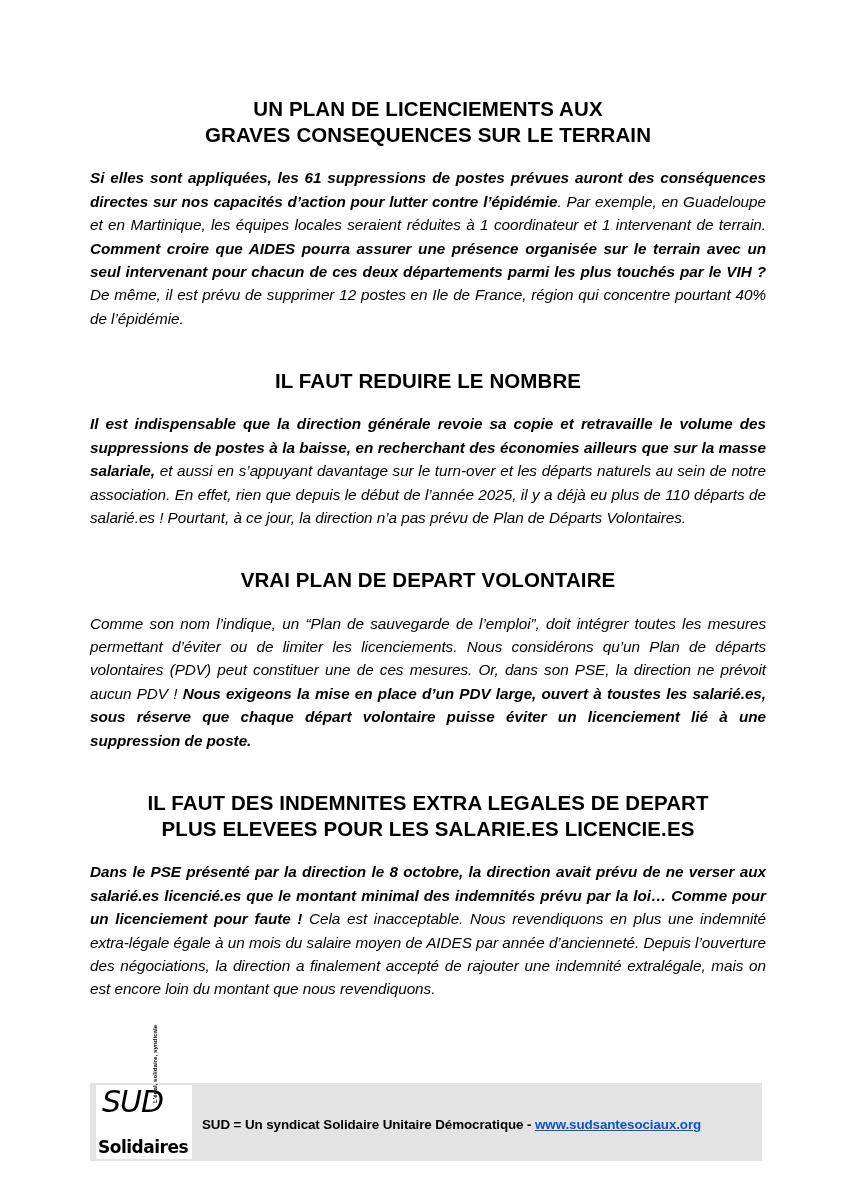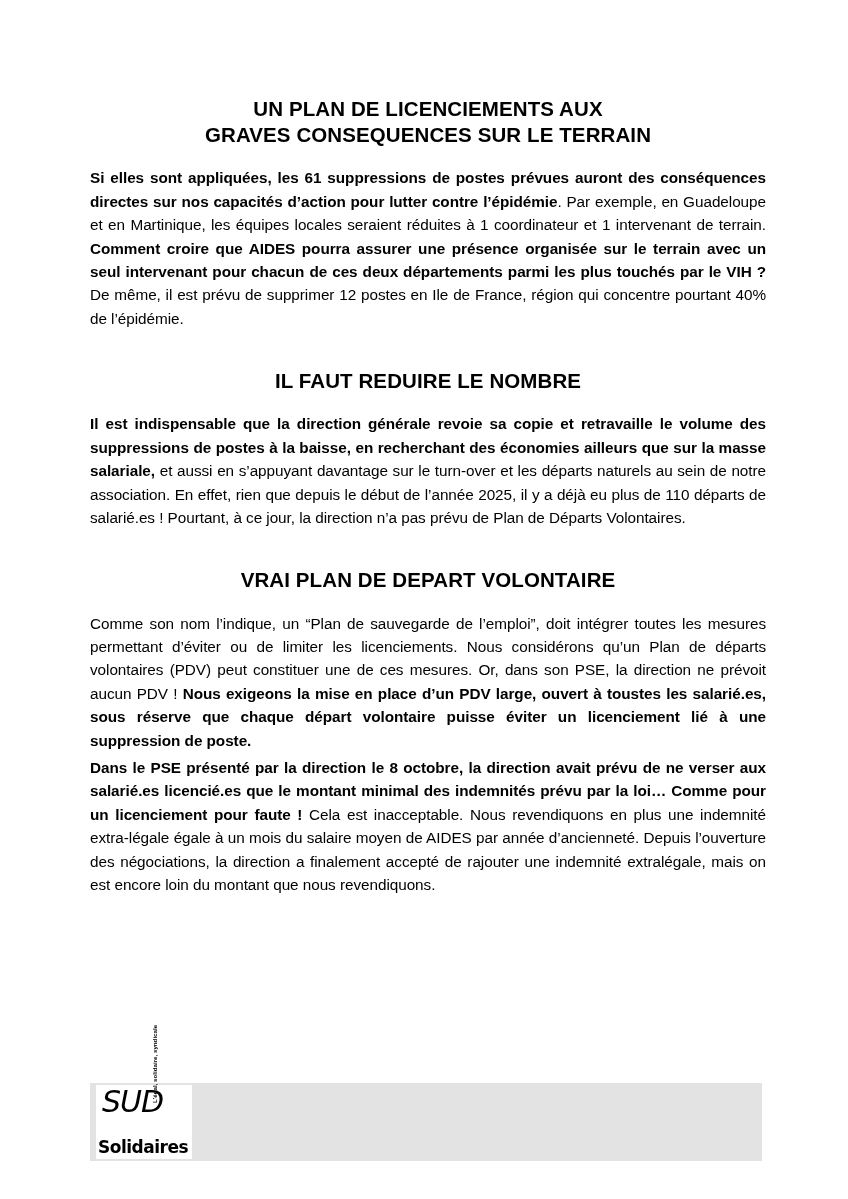--- a/index.html
+++ b/index.html
@@ -37,20 +37,21 @@
   .heading-block.spaced {
     margin-top: 38px;
   }
   p.body-text {
     font-size: 15.3px;
     line-height: 1.53;
     text-align: justify;
     margin: 0 0 0 0;
     padding: 0;
     letter-spacing: -0.05px;
+    font-style: italic;
   }
   p.body-text b {
     font-weight: bold;
   }
   .para-block {
     margin-bottom: 4px;
   }
   
   .footer {
     position: absolute;
@@ -147,27 +148,32 @@
     <p class="body-text"><b>Il est indispensable que la direction générale revoie sa copie et retravaille le volume des suppressions de postes à la baisse, en recherchant des économies ailleurs que sur la masse salariale,</b> et aussi en s’appuyant davantage sur le turn-over et les départs naturels au sein de notre association. En effet, rien que depuis le début de l’année 2025, il y a déjà eu plus de 110 départs de salarié.es ! Pourtant, à ce jour, la direction n’a pas prévu de Plan de Départs Volontaires.</p>
   </div>
 
   <div class="heading-block spaced">
     <h2 class="section-heading">VRAI PLAN DE DEPART VOLONTAIRE</h2>
   </div>
   <div class="para-block">
     <p class="body-text">Comme son nom l’indique, un “Plan de sauvegarde de l’emploi”, doit intégrer toutes les mesures permettant d’éviter ou de limiter les licenciements. Nous considérons qu’un Plan de départs volontaires (PDV) peut constituer une de ces mesures. Or, dans son PSE, la direction ne prévoit aucun PDV ! <b>Nous exigeons la mise en place d’un PDV large, ouvert à toustes les salarié.es, sous réserve que chaque départ volontaire puisse éviter un licenciement lié à une suppression de poste.</b></p>
   </div>
 
+  <div class="heading-block spaced">
+    <h2 class="section-heading">IL FAUT DES INDEMNITES EXTRA LEGALES DE DEPART</h2>
+    <h2 class="section-heading">PLUS ELEVEES POUR LES SALARIE.ES LICENCIE.ES</h2>
+  </div>
   <div class="para-block">
     <p class="body-text"><b>Dans le PSE présenté par la direction le 8 octobre, la direction avait prévu de ne verser aux salarié.es licencié.es que le montant minimal des indemnités prévu par la loi… Comme pour un licenciement pour faute !</b> Cela est inacceptable. Nous revendiquons en plus une indemnité extra-légale égale à un mois du salaire moyen de AIDES par année d’ancienneté. Depuis l’ouverture des négociations, la direction a finalement accepté de rajouter une indemnité extralégale, mais on est encore loin du montant que nous revendiquons.</p>
   </div>
 
   <div class="footer">
     <div class="footer-logo">
       <div class="logo-sud">SUD</div>
       <div class="logo-vert">L'égal, solidaire, syndicale</div>
       <div class="logo-solidaires">Solidaires</div>
     </div>
     <div class="footer-text">
+      <div class="footer-sub"><span>SUD = Un syndicat Solidaire Unitaire Démocratique - </span><span class="url">www.sudsantesociaux.org</span></div>
     </div>
   </div>
 
 </div>
 
 </body></html>

